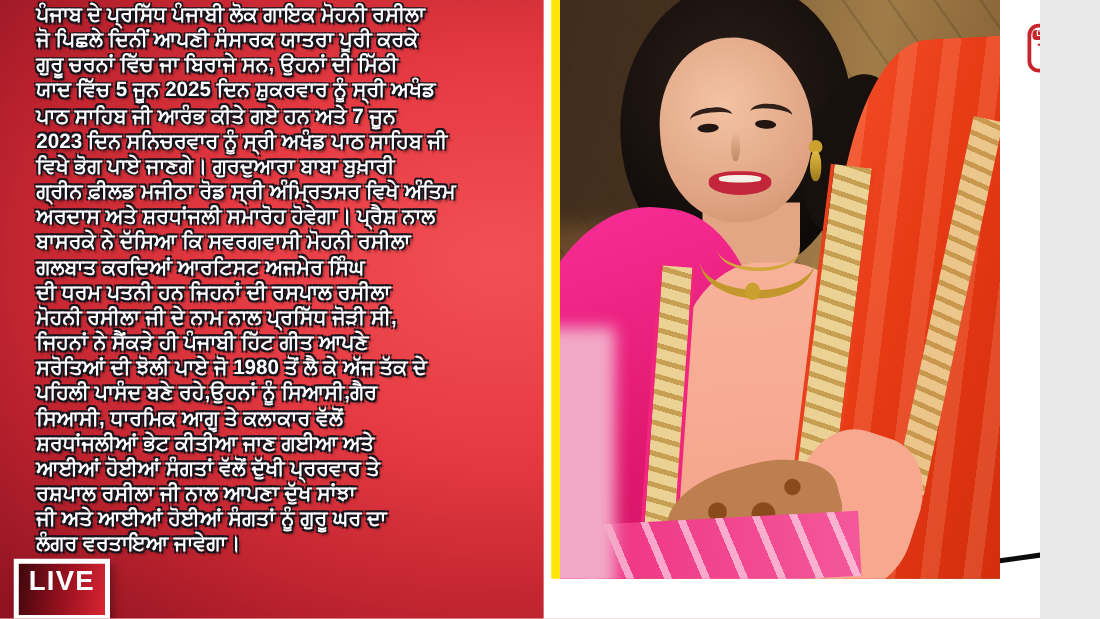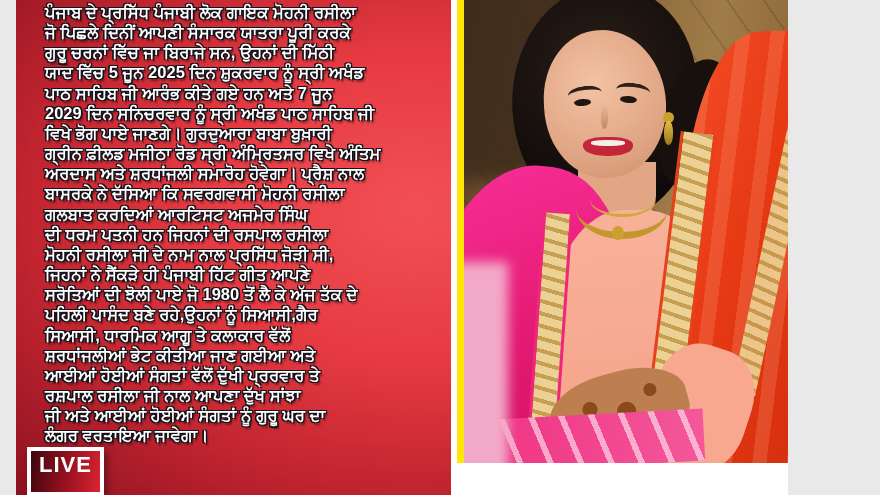--- a/index.html
+++ b/index.html
@@ -1,19 +1,18 @@
 <!DOCTYPE html>
 <html><head>
 <meta charset="utf-8">
 <style>
   html,body{margin:0;padding:0;background:#e9e9e9;}
   .canvas{
-    position:relative;width:772px;height:495px;overflow:hidden;background:#fca5a5;
+    position:relative;width:832px;height:495px;overflow:hidden;background:#fca5a5;
     font-family:"Liberation Sans","DejaVu Sans",sans-serif;
-    margin-left:16px;
   }
   
   .text-panel{
     position:absolute;left:0;top:0;width:435px;height:495px;
     background:radial-gradient(ellipse at 92% 42%, #f25055 0%, #e63a42 38%, #c22530 68%, #8c1120 100%);
   }
   .article-text{position:absolute;left:29px;top:2px;width:402px;}
   .line{
     white-space:nowrap;color:#fff;font-weight:700;
     font-size:16.5px;line-height:20.15px;letter-spacing:0px;
@@ -116,21 +115,21 @@
 
 <div class="canvas">
 
   <div class="text-panel">
     <div class="article-text">
       <div class="line">ਪੰਜਾਬ ਦੇ ਪ੍ਰਸਿੱਧ ਪੰਜਾਬੀ ਲੋਕ ਗਾਇਕ ਮੋਹਨੀ ਰਸੀਲਾ</div>
       <div class="line">ਜੋ ਪਿਛਲੇ ਦਿਨੀਂ ਆਪਣੀ ਸੰਸਾਰਕ ਯਾਤਰਾ ਪੂਰੀ ਕਰਕੇ</div>
       <div class="line">ਗੁਰੂ ਚਰਨਾਂ ਵਿੱਚ ਜਾ ਬਿਰਾਜੇ ਸਨ, ਉਹਨਾਂ ਦੀ ਮਿੱਠੀ</div>
       <div class="line">ਯਾਦ ਵਿੱਚ 5 ਜੂਨ 2025 ਦਿਨ ਸ਼ੁਕਰਵਾਰ ਨੂੰ ਸ੍ਰੀ ਅਖੰਡ</div>
       <div class="line">ਪਾਠ ਸਾਹਿਬ ਜੀ ਆਰੰਭ ਕੀਤੇ ਗਏ ਹਨ ਅਤੇ 7 ਜੂਨ</div>
-      <div class="line">2029 ਦਿਨ ਸਨਿਚਰਵਾਰ ਨੂੰ ਸ੍ਰੀ ਅਖੰਡ ਪਾਠ ਸਾਹਿਬ ਜੀ</div>
+      <div class="line">2023 ਦਿਨ ਸਨਿਚਰਵਾਰ ਨੂੰ ਸ੍ਰੀ ਅਖੰਡ ਪਾਠ ਸਾਹਿਬ ਜੀ</div>
       <div class="line">ਵਿਖੇ ਭੋਗ ਪਾਏ ਜਾਣਗੇ। ਗੁਰਦੁਆਰਾ ਬਾਬਾ ਬੁਖ਼ਾਰੀ</div>
       <div class="line">ਗ੍ਰੀਨ ਫ਼ੀਲਡ ਮਜੀਠਾ ਰੋਡ ਸ੍ਰੀ ਅੰਮ੍ਰਿਤਸਰ ਵਿਖੇ ਅੰਤਿਮ</div>
       <div class="line">ਅਰਦਾਸ ਅਤੇ ਸ਼ਰਧਾਂਜਲੀ ਸਮਾਰੋਹ ਹੋਵੇਗਾ। ਪ੍ਰੈਸ਼ ਨਾਲ</div>
       <div class="line">ਬਾਸਰਕੇ ਨੇ ਦੱਸਿਆ ਕਿ ਸਵਰਗਵਾਸੀ ਮੋਹਨੀ ਰਸੀਲਾ</div>
       <div class="line">ਗਲਬਾਤ ਕਰਦਿਆਂ ਆਰਟਿਸਟ ਅਜਮੇਰ ਸਿੰਘ</div>
       <div class="line">ਦੀ ਧਰਮ ਪਤਨੀ ਹਨ ਜਿਹਨਾਂ ਦੀ ਰਸਪਾਲ ਰਸੀਲਾ</div>
       <div class="line">ਮੋਹਨੀ ਰਸੀਲਾ ਜੀ ਦੇ ਨਾਮ ਨਾਲ ਪ੍ਰਸਿੱਧ ਜੋੜੀ ਸੀ,</div>
       <div class="line">ਜਿਹਨਾਂ ਨੇ ਸੈਂਕੜੇ ਹੀ ਪੰਜਾਬੀ ਹਿੱਟ ਗੀਤ ਆਪਣੇ</div>
       <div class="line">ਸਰੋਤਿਆਂ ਦੀ ਝੋਲੀ ਪਾਏ ਜੋ 1980 ਤੋਂ ਲੈ ਕੇ ਅੱਜ ਤੱਕ ਦੇ</div>
       <div class="line">ਪਹਿਲੀ ਪਾਸੰਦ ਬਣੇ ਰਹੇ,ਉਹਨਾਂ ਨੂੰ ਸਿਆਸੀ,ਗੈਰ</div>

